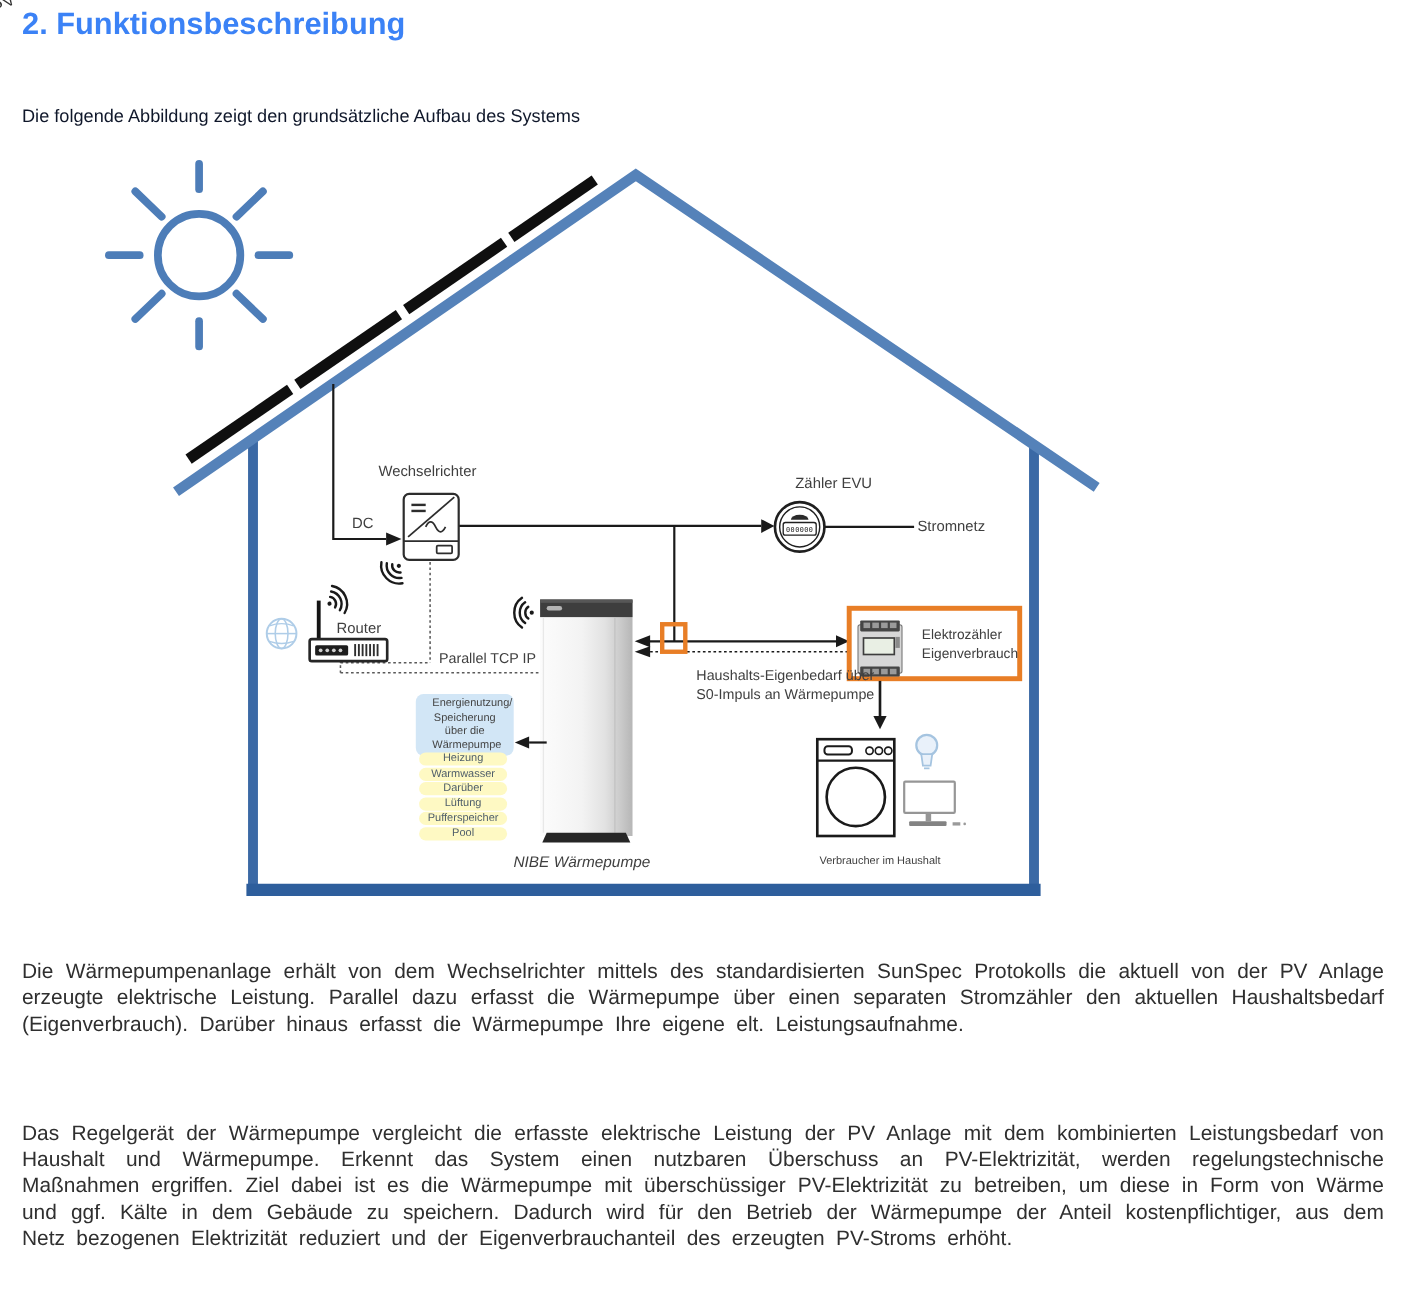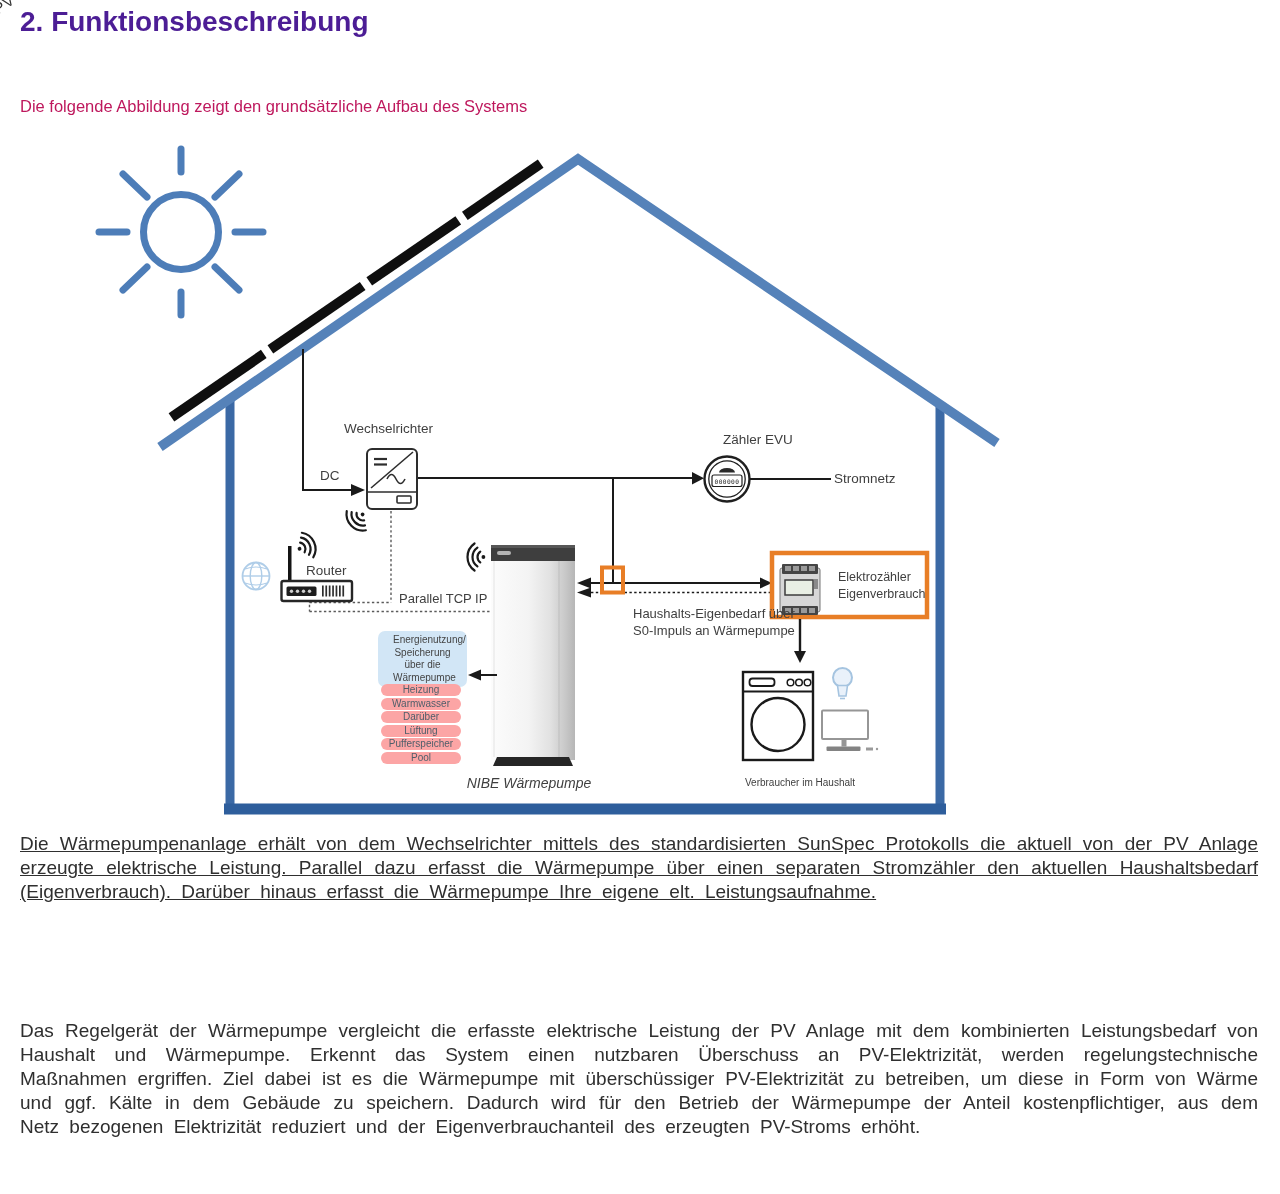--- a/index.html
+++ b/index.html
@@ -1,36 +1,36 @@
 <!DOCTYPE html>
 <html><head>
 <meta charset="utf-8">
 <title>Funktionsbeschreibung</title>
 <style>
   html,body{margin:0;padding:0;background:#fff;}
   #page{position:relative;width:1280px;height:1194px;background:#fff;overflow:hidden;
         font-family:"Liberation Sans",sans-serif;}
   .abs{position:absolute;}
-  #heading{left:20px;top:6px;font-size:28px;font-weight:bold;color:#4c1d95;letter-spacing:0;}
-  #intro{left:20px;top:97px;font-size:16.5px;color:#be185d;}
+  #heading{left:20px;top:6px;font-size:28px;font-weight:bold;color:#3b82f6;letter-spacing:0;}
+  #intro{left:20px;top:97px;font-size:16.5px;color:#0f172a;}
   .para{left:20px;width:1238px;font-size:19px;line-height:24px;color:#2f2f2f;
         text-align:justify;word-spacing:5px;}
-  #para1{top:832px;text-decoration:underline;}
+  #para1{top:872px;}
   #para2{top:1019px;}
   svg{position:absolute;left:0;top:0;}
   .dlabel{position:absolute;font-size:13.5px;color:#3f3f3f;white-space:nowrap;line-height:1.2;}
   .small{font-size:13px;line-height:17px;}
   .tiny{font-size:12.5px;line-height:17px;}
   #pv-label{left:309px;top:292px;font-size:15px;letter-spacing:0.5px;color:#333;
             transform:rotate(-34.5deg);transform-origin:0 100%;}
   .energy-box{position:absolute;left:378px;top:631px;width:89px;min-height:44px;
               background:#d2e6f6;border-radius:7px;font-size:10px;line-height:12.5px;
               color:#444;text-align:center;padding:3px 15px;box-sizing:border-box;}
   #pills{position:absolute;left:381px;top:684px;width:80px;}
-  .pill{background:#fca5a5;border-radius:6px;height:12px;line-height:12px;margin-bottom:1.5px;
+  .pill{background:#fef9c3;border-radius:6px;height:12px;line-height:12px;margin-bottom:1.5px;
         font-size:10px;color:#4f5e6a;text-align:center;}
   #nibe-label{left:464px;top:775px;width:130px;text-align:center;font-size:14px;font-style:italic;}
   #verbraucher-label{left:714px;top:777px;width:172px;text-align:center;font-size:10px;}
 </style>
 </head>
 <body>
 
 <div id="page">
 
   <div class="abs" id="heading">2. Funktionsbeschreibung</div>

